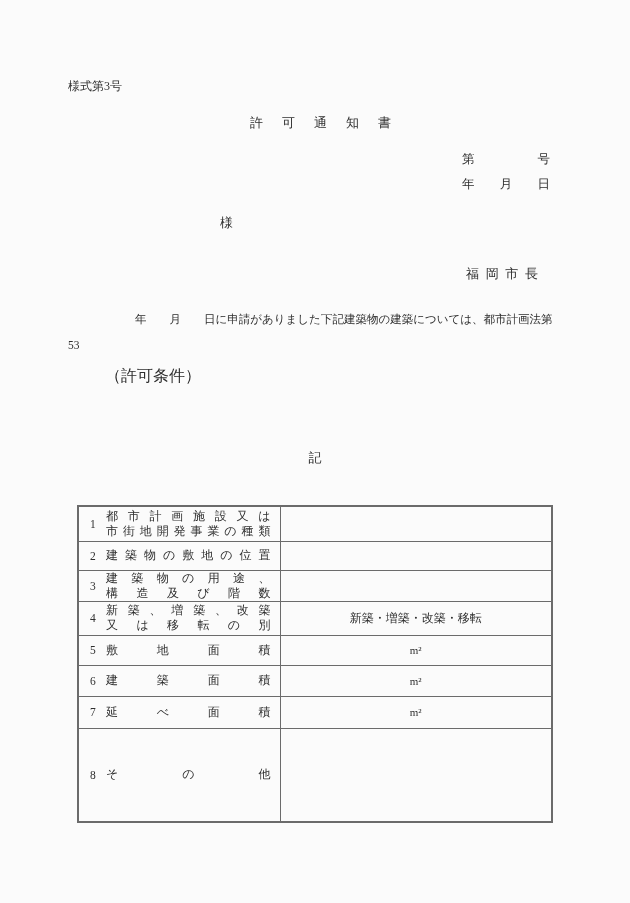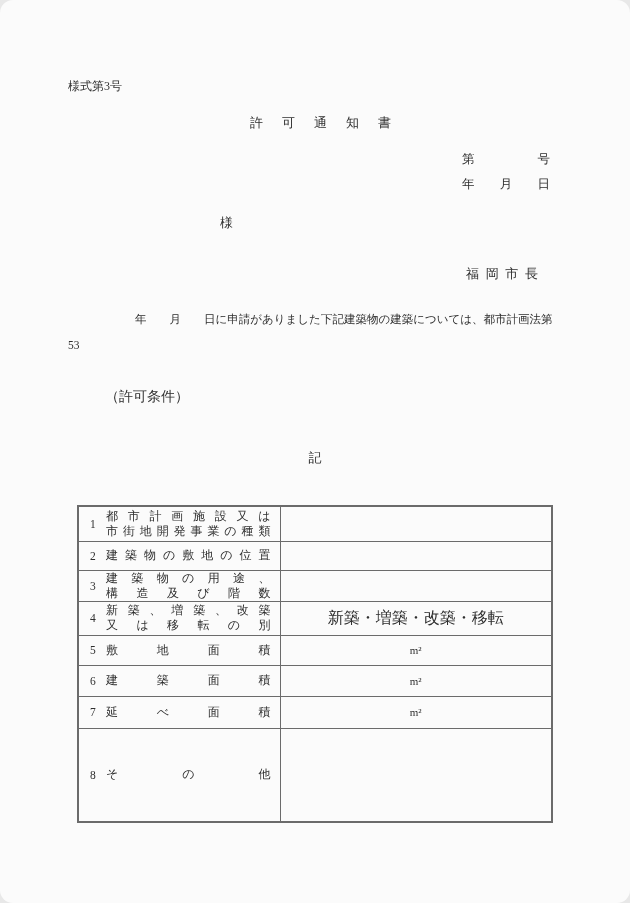--- a/index.html
+++ b/index.html
@@ -6,40 +6,39 @@
   html, body { background: #e8e8e8; }
   .page {
     position: relative;
     width: 630px;
     height: 903px;
     margin: 0 auto;
     background: #fbfbfb;
     color: #2e2e2e;
     font-family: "Liberation Serif", "DejaVu Serif", serif;
     overflow: hidden;
-    border-radius: 13px;
   }
   .abs { position: absolute; }
 
   .form-no   { left: 68px;  top: 78px;  font-size: 12px; }
   .title     { left: 250px; top: 114px; width: 141px; font-size: 13px;
                display: flex; justify-content: space-between; }
   .doc-no    { left: 462px; top: 151px; width: 88px; font-size: 12.5px;
                display: flex; justify-content: space-between; }
   .date-line { left: 462px; top: 176px; width: 88px; font-size: 12.5px;
                display: flex; justify-content: space-between; }
   .addressee { left: 220px; top: 214px; font-size: 13px; }
   .issuer    { left: 466px; top: 265px; width: 72px; font-size: 13px;
                display: flex; justify-content: space-between; }
 
   .body-text { left: 68px; top: 306px; width: 488px;
                font-size: 11.5px; line-height: 26px; }
   .body-text .l1 { text-indent: 67px; }
 
-  .conditions { left: 105px; top: 388px; font-size: 14px; }
+  .conditions { left: 105px; top: 366px; font-size: 16px; }
   .record-heading { left: 0; right: 0; top: 449px; text-align: center; font-size: 13px; }
 
   table.permit {
     position: absolute;
     left: 77px; top: 505px;
     width: 474px;
     border-collapse: collapse;
     table-layout: fixed;
     border: 2px solid #6b6b6b;
   }
@@ -58,21 +57,21 @@
   tr.r5 td { height: 30px; }
   tr.r6 td { height: 31px; }
   tr.r7 td { height: 32px; }
   tr.r8 td { height: 94px; }
 
   .labwrap { display: flex; align-items: center; padding: 0 9px 0 11px; }
   .num   { flex: none; width: 16px; font-size: 11.5px; }
   .lines { flex: 1; min-width: 0; }
   .jline { display: flex; justify-content: space-between;
            font-size: 12px; line-height: 15px; }
-  .vc { text-align: center; font-size: 16px; }
+  .vc { text-align: center; font-size: 12px; }
   .vc.unit { font-size: 11px; }
 </style>
 </head>
 <body>
 
 <div class="page">
 
   <div class="abs form-no">様式第3号</div>
 
   <div class="abs title">

